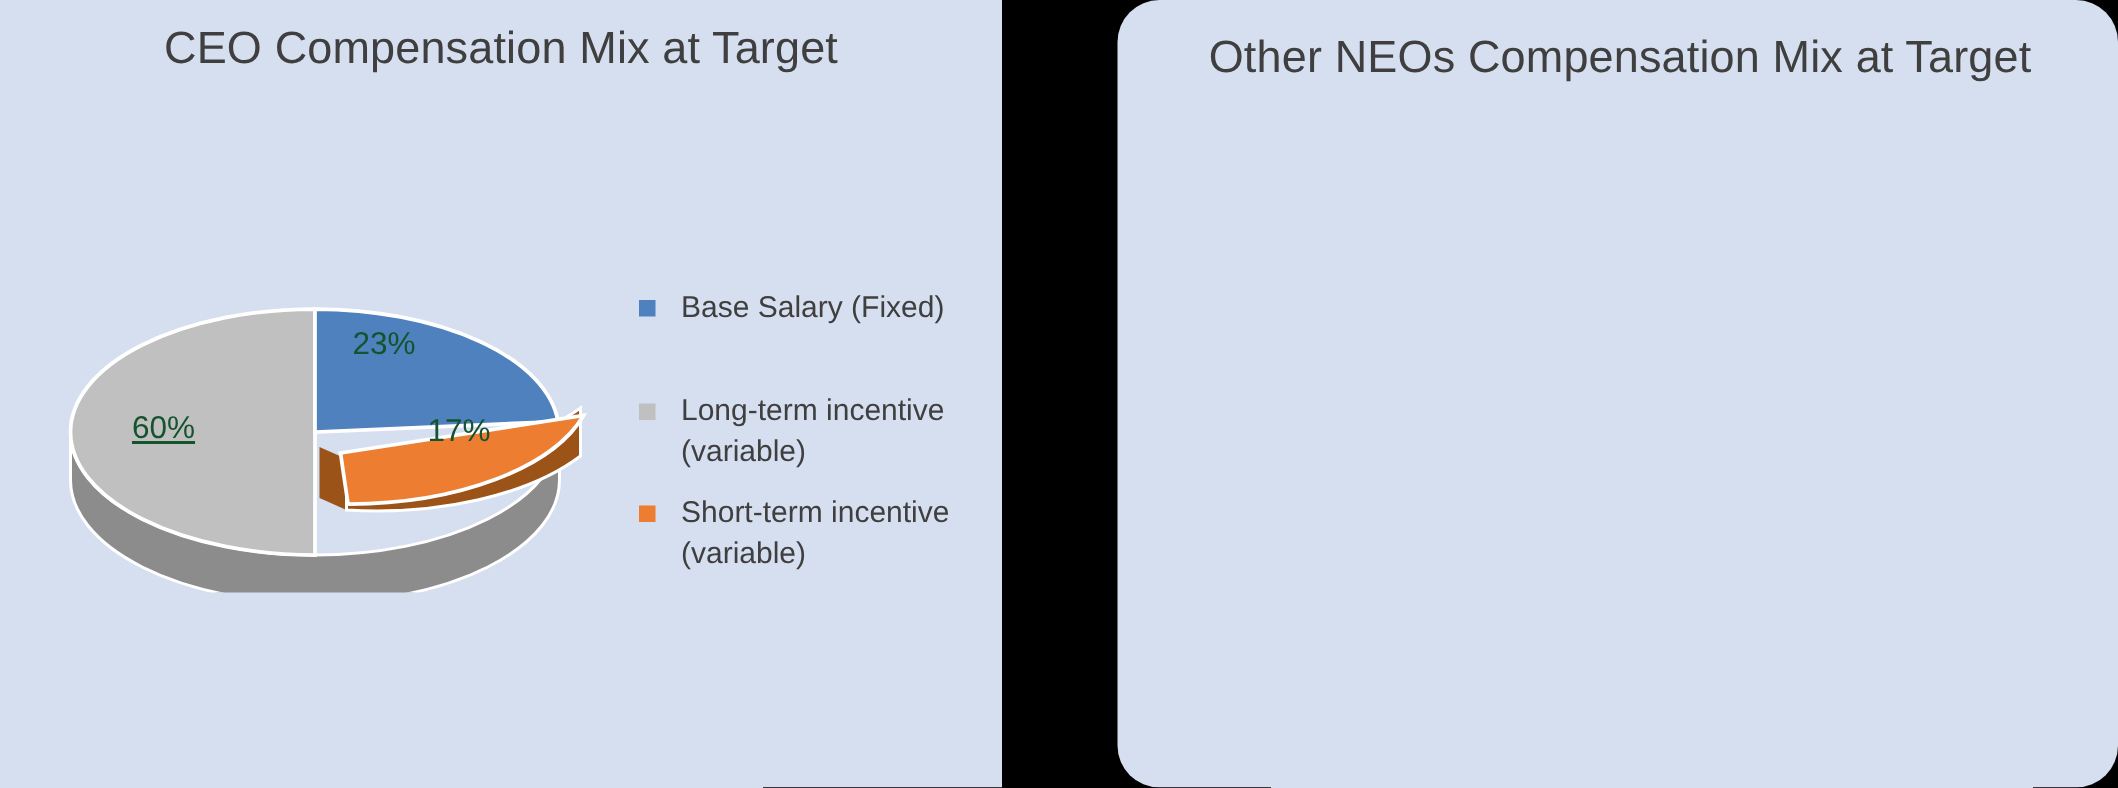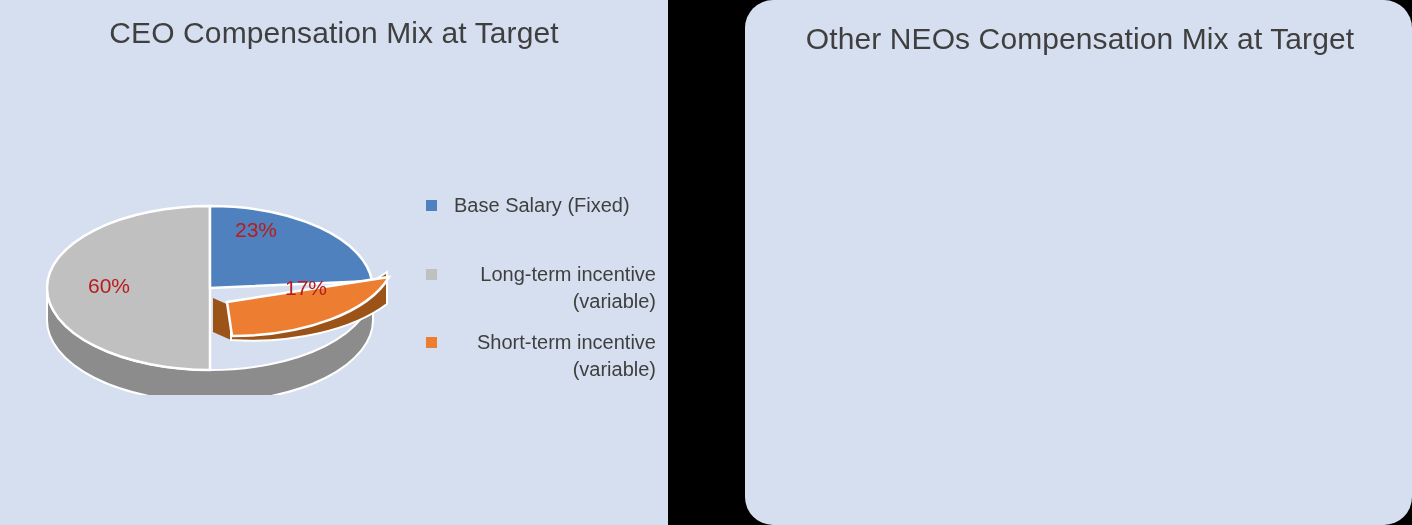--- a/index.html
+++ b/index.html
@@ -59,30 +59,30 @@
   }
 
   .pie-wrap {
     position: absolute;
   }
   .pie-left  { left: 35px;  top: 180px; }
 
   .pct-label {
     position: absolute;
     font-size: 21px;
-    color: #b91c1c;
+    color: #14532d;
     font-family: "Liberation Sans", sans-serif;
     white-space: nowrap;
     pointer-events: none;
   }
 
   .legend {
     position: absolute;
   }
-  .legend-left  { left: 426px; top: 192px; width: 230px; text-align: right; }
+  .legend-left  { left: 426px; top: 192px; width: 230px; }
 
   .legend-item {
     display: flex;
     align-items: flex-start;
     margin-bottom: 26px;
   }
   .legend-left .legend-item  { margin-bottom: 42px; }
   .legend-left .legend-item:nth-child(2) { margin-bottom: 14px; }
 
   .swatch {
@@ -123,21 +123,21 @@
 
         <path d="M 175 108 L 175 26 A 163 82 0 1 0 175 190 Z" fill="#c0c0c0" stroke="#ffffff" stroke-width="2.5"></path>
 
         <path d="M 175 108 L 175 26 A 163 82 0 0 1 337 101 Z" fill="#4e81bd" stroke="#ffffff" stroke-width="2.5"></path>
 
         <path d="M 192 122 L 354 97 A 163 82 0 0 1 197 156 Z" fill="#ed7d31" stroke="#ffffff" stroke-width="2.5"></path>
       </svg>
 
       <div class="pct-label" style="left:200px; top:38px;">23%</div>
       <div class="pct-label" style="left:250px; top:96px;">17%</div>
-      <div class="pct-label" style="left:53px; top:94px;">60%</div>
+      <div class="pct-label" style="left:53px; top:94px;text-decoration:underline;">60%</div>
     </div>
 
     <div class="legend legend-left">
       <div class="legend-item">
         <span class="swatch" style="background:#4e81bd"></span>
         <span class="legend-label">Base Salary (Fixed)</span>
       </div>
       <div class="legend-item">
         <span class="swatch" style="background:#c0c0c0"></span>
         <span class="legend-label">Long-term incentive (variable)</span>

